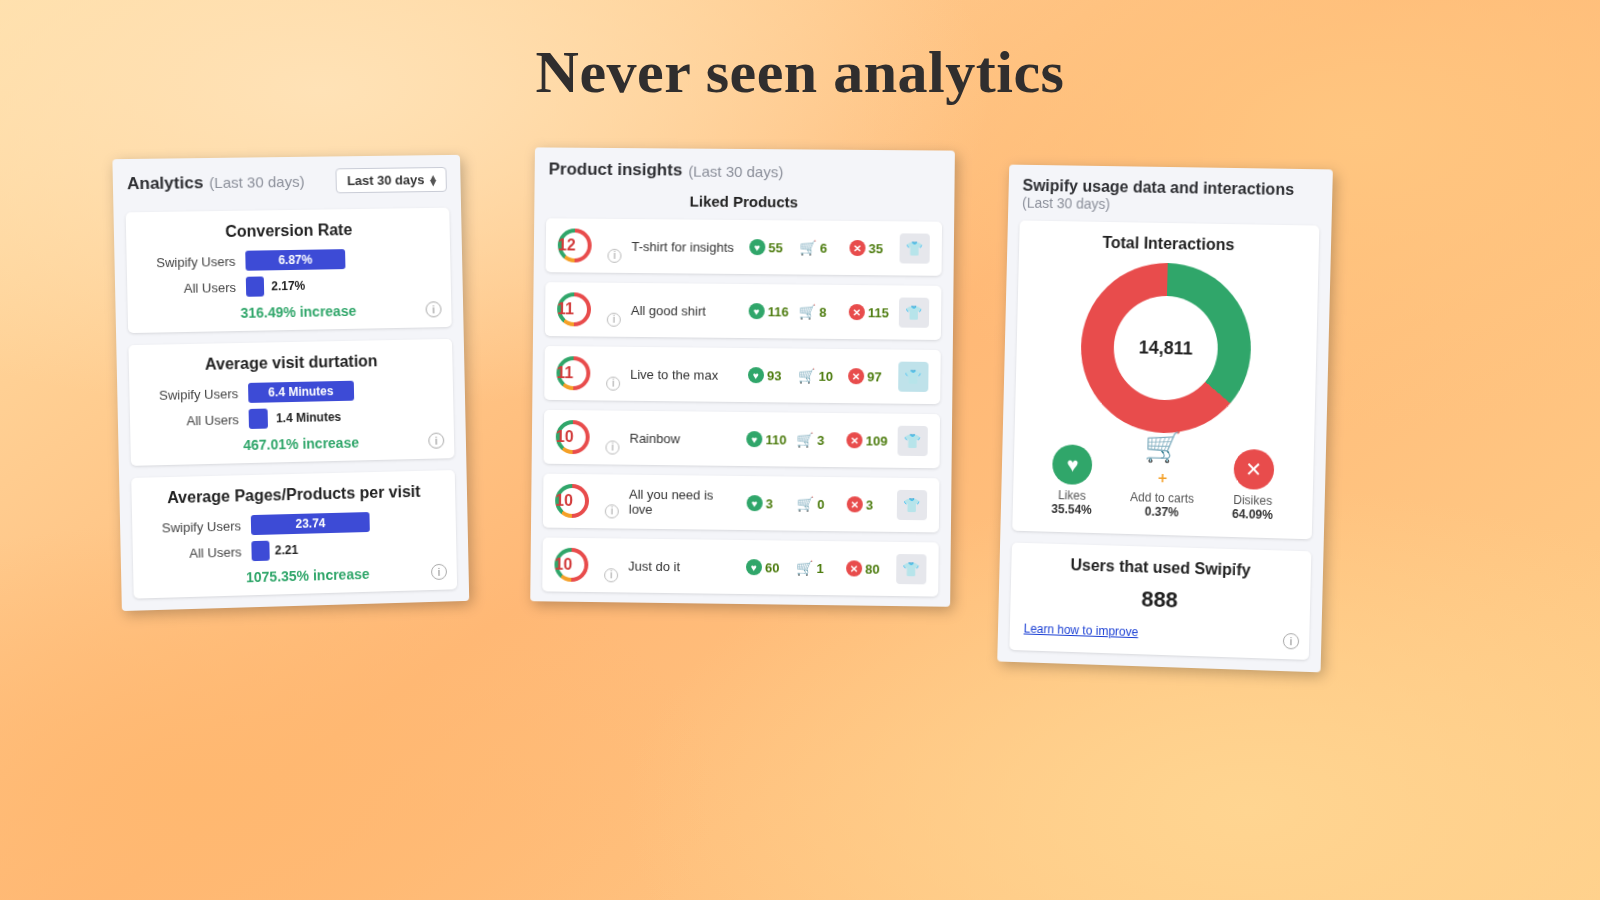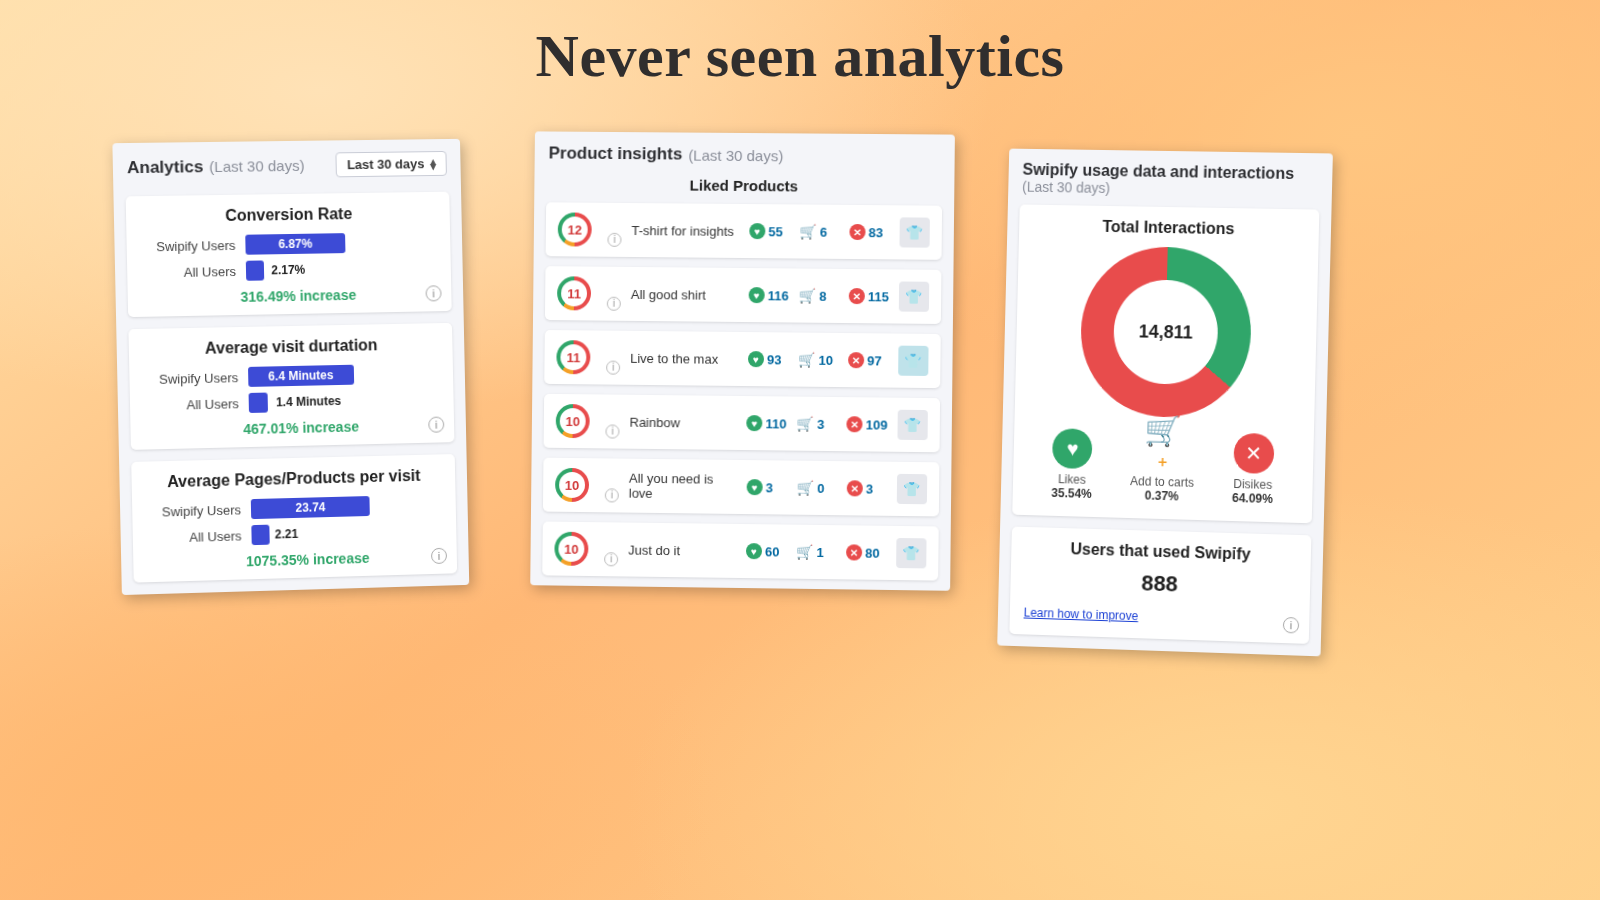--- a/index.html
+++ b/index.html
@@ -20,21 +20,21 @@
       radial-gradient(ellipse 70% 60% at 20% 10%, #ffe2b6 0%, transparent 60%),
       radial-gradient(ellipse 55% 55% at 85% 15%, #ffc680 0%, transparent 60%),
       radial-gradient(ellipse 65% 60% at 78% 90%, #ffd591 0%, transparent 60%),
       radial-gradient(ellipse 55% 50% at 12% 88%, #ffb870 0%, transparent 60%),
       linear-gradient(145deg,#ffe0a8 0%,#ffb876 48%,#ffcf8a 100%);
     color:var(--text);
   }
   .hero{ text-align:center; padding-top:22px; color:#3d3a3a; }
   .hero h1{
     font-family:Georgia,"Times New Roman",serif;
-    font-weight:700;font-size:60px;letter-spacing:.5px;margin:0 0 12px;
+    font-weight:700;font-size:60px;letter-spacing:.5px;margin:16px 0 12px;
     color:#302e2e;
   }
   .hero h2{
     font-family:Georgia,"Times New Roman",serif;
     font-weight:400;font-size:35px;margin:0;color:#4d4b4b;
   }
 
   .stage{ position:relative; width:100%; height:720px; }
 
   .panel{
@@ -84,30 +84,30 @@
     border-radius:50%;font-size:11px;line-height:14px;text-align:center;color:#888;
   }
 
   
   .prod{
     background:#fff;margin:0 12px 10px;border-radius:5px;box-shadow:0 1px 3px rgba(0,0,0,.12);
     padding:10px 12px;display:flex;align-items:center;gap:10px;font-size:13px;
   }
   .ring{
     width:34px;height:34px;border-radius:50%;
-    display:flex;align-items:center;justify-content:center;color:#d23b3b;font-weight:700;font-size:13px;
+    display:flex;align-items:center;color:#d23b3b;font-weight:700;font-size:16px;
     background:
       conic-gradient(var(--red) 0 180deg, var(--orange) 180deg 220deg, var(--green) 220deg 360deg);
     position:relative;flex-shrink:0;
   }
   .ring::after{content:"";position:absolute;inset:4px;background:#fff;border-radius:50%}
   .ring span{position:relative;z-index:1}
   .pname{ flex:1;color:#333 }
   .stat{ display:flex;align-items:center;gap:3px;font-weight:600;min-width:40px }
-  .stat .n{color:#0369a1}
+  .stat .n{color:#4d7c0f}
   .pill{ width:16px;height:16px;border-radius:50%;display:inline-flex;align-items:center;justify-content:center;color:#fff;font-size:10px }
   .pill.like{background:var(--green)}
   .pill.dis{background:var(--red)}
   .cartico{ color:var(--orange);font-size:14px;line-height:1 }
   .thumb{ width:30px;height:30px;border-radius:4px;background:#e6e7ec;display:flex;align-items:center;justify-content:center;font-size:14px;color:#999 }
   .thumb.cyan{background:#bfe2ea}
   .p2-inner-title{ text-align:center;font-weight:700;font-size:15px;margin:4px 0 10px;color:#222 }
   .smallinfo{ width:14px;height:14px;border:1px solid #bbb;border-radius:50%;font-size:10px;line-height:12px;text-align:center;color:#999;margin-left:6px;align-self:flex-end }
 
   
@@ -228,21 +228,21 @@
           <div class="stat">
             <span class="pill like">♥</span>
             <span class="n">55</span>
           </div>
           <div class="stat">
             <span class="cartico">🛒</span>
             <span class="n">6</span>
           </div>
           <div class="stat">
             <span class="pill dis">✕</span>
-            <span class="n">83</span>
+            <span class="n">35</span>
           </div>
           <div class="thumb ">👕</div>
         </div>
         <div class="prod">
           <div class="ring">
             <span>11</span>
           </div>
           <div class="smallinfo">i</div>
           <div class="pname">All good shirt</div>
           <div class="stat">

